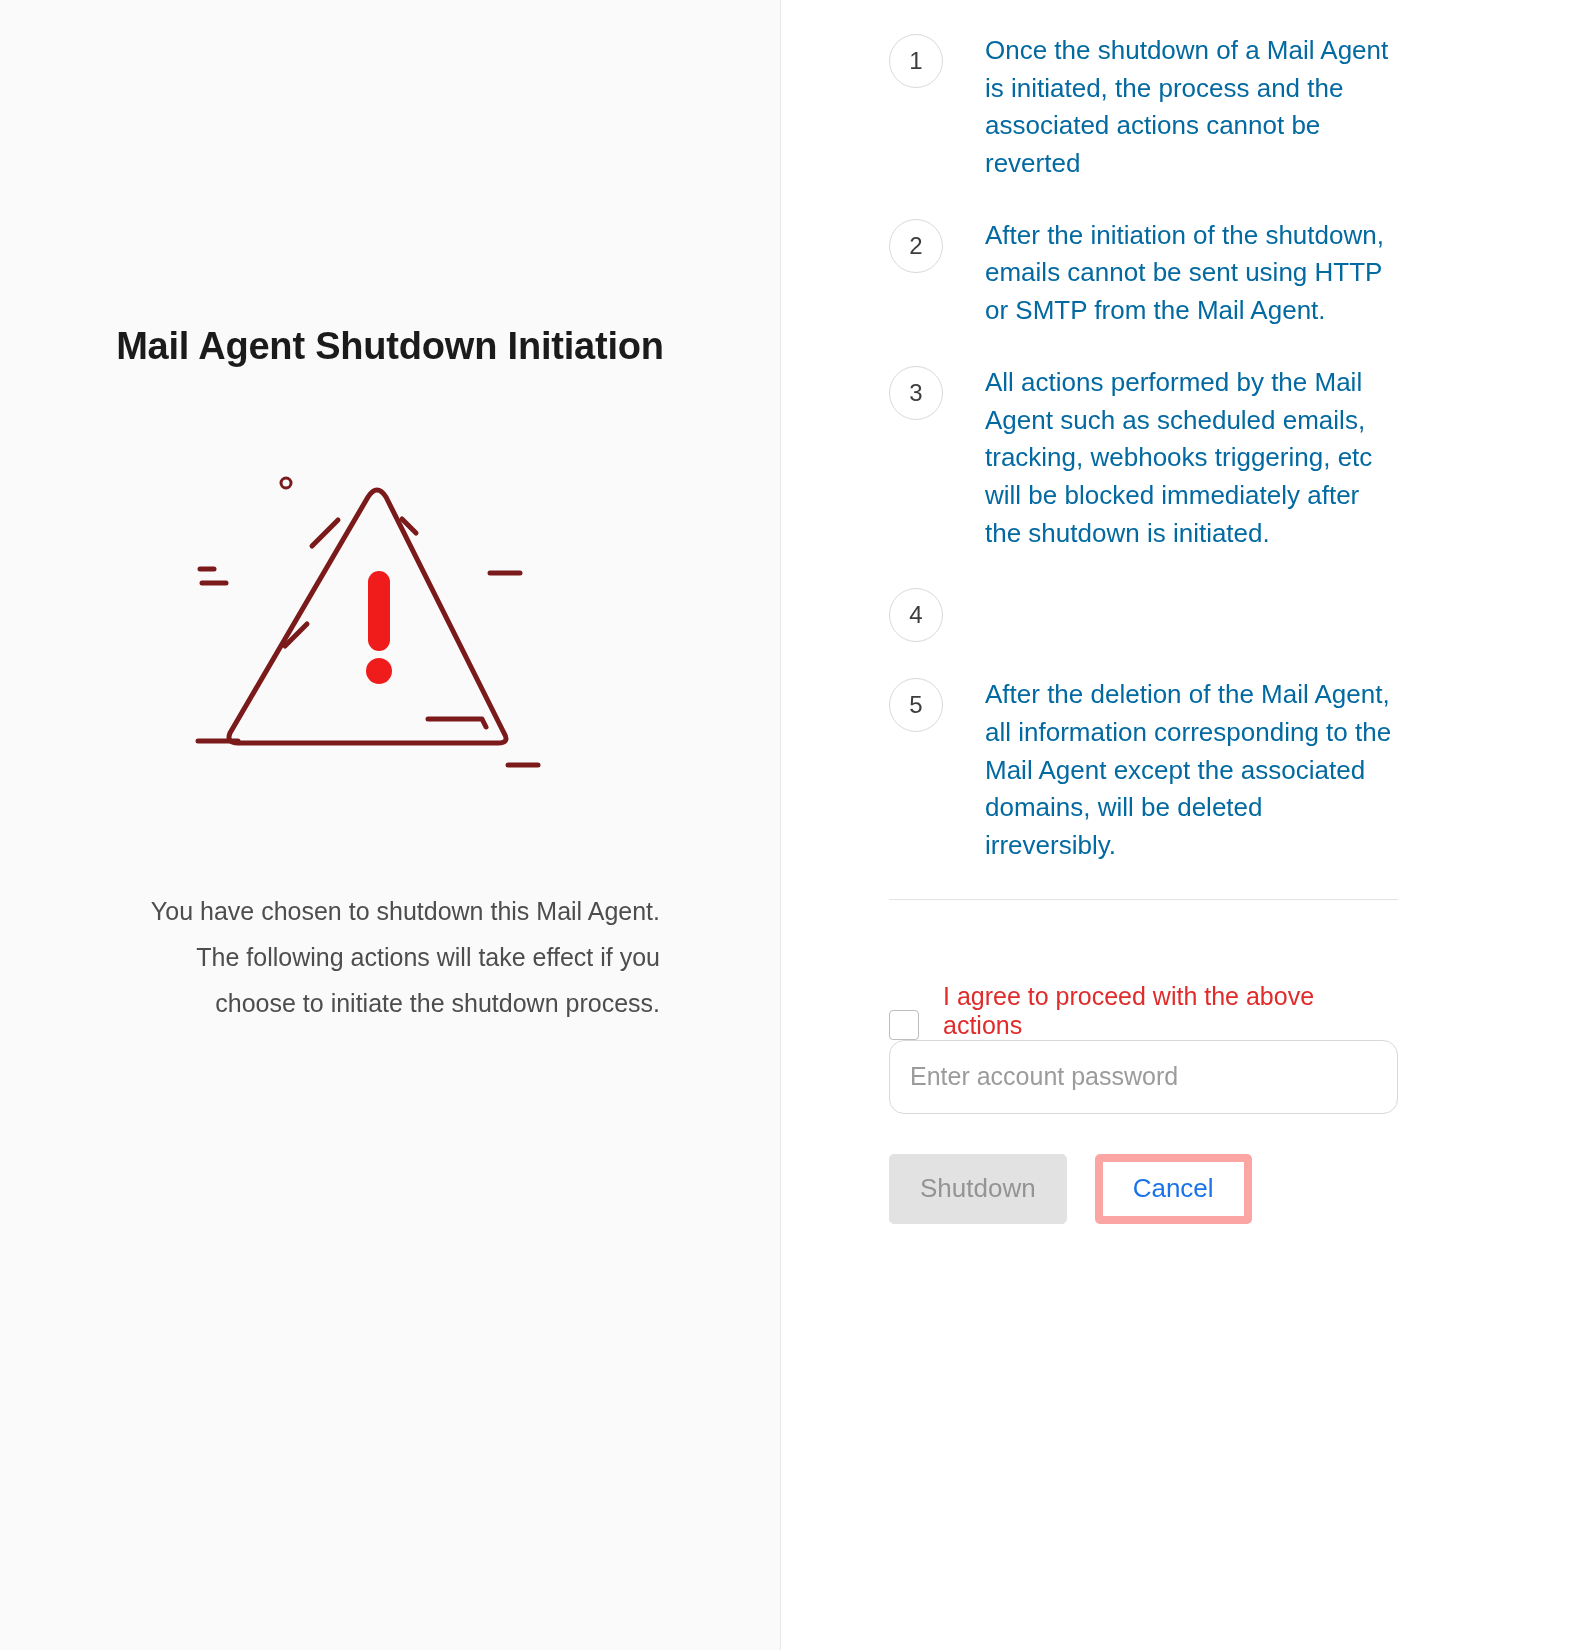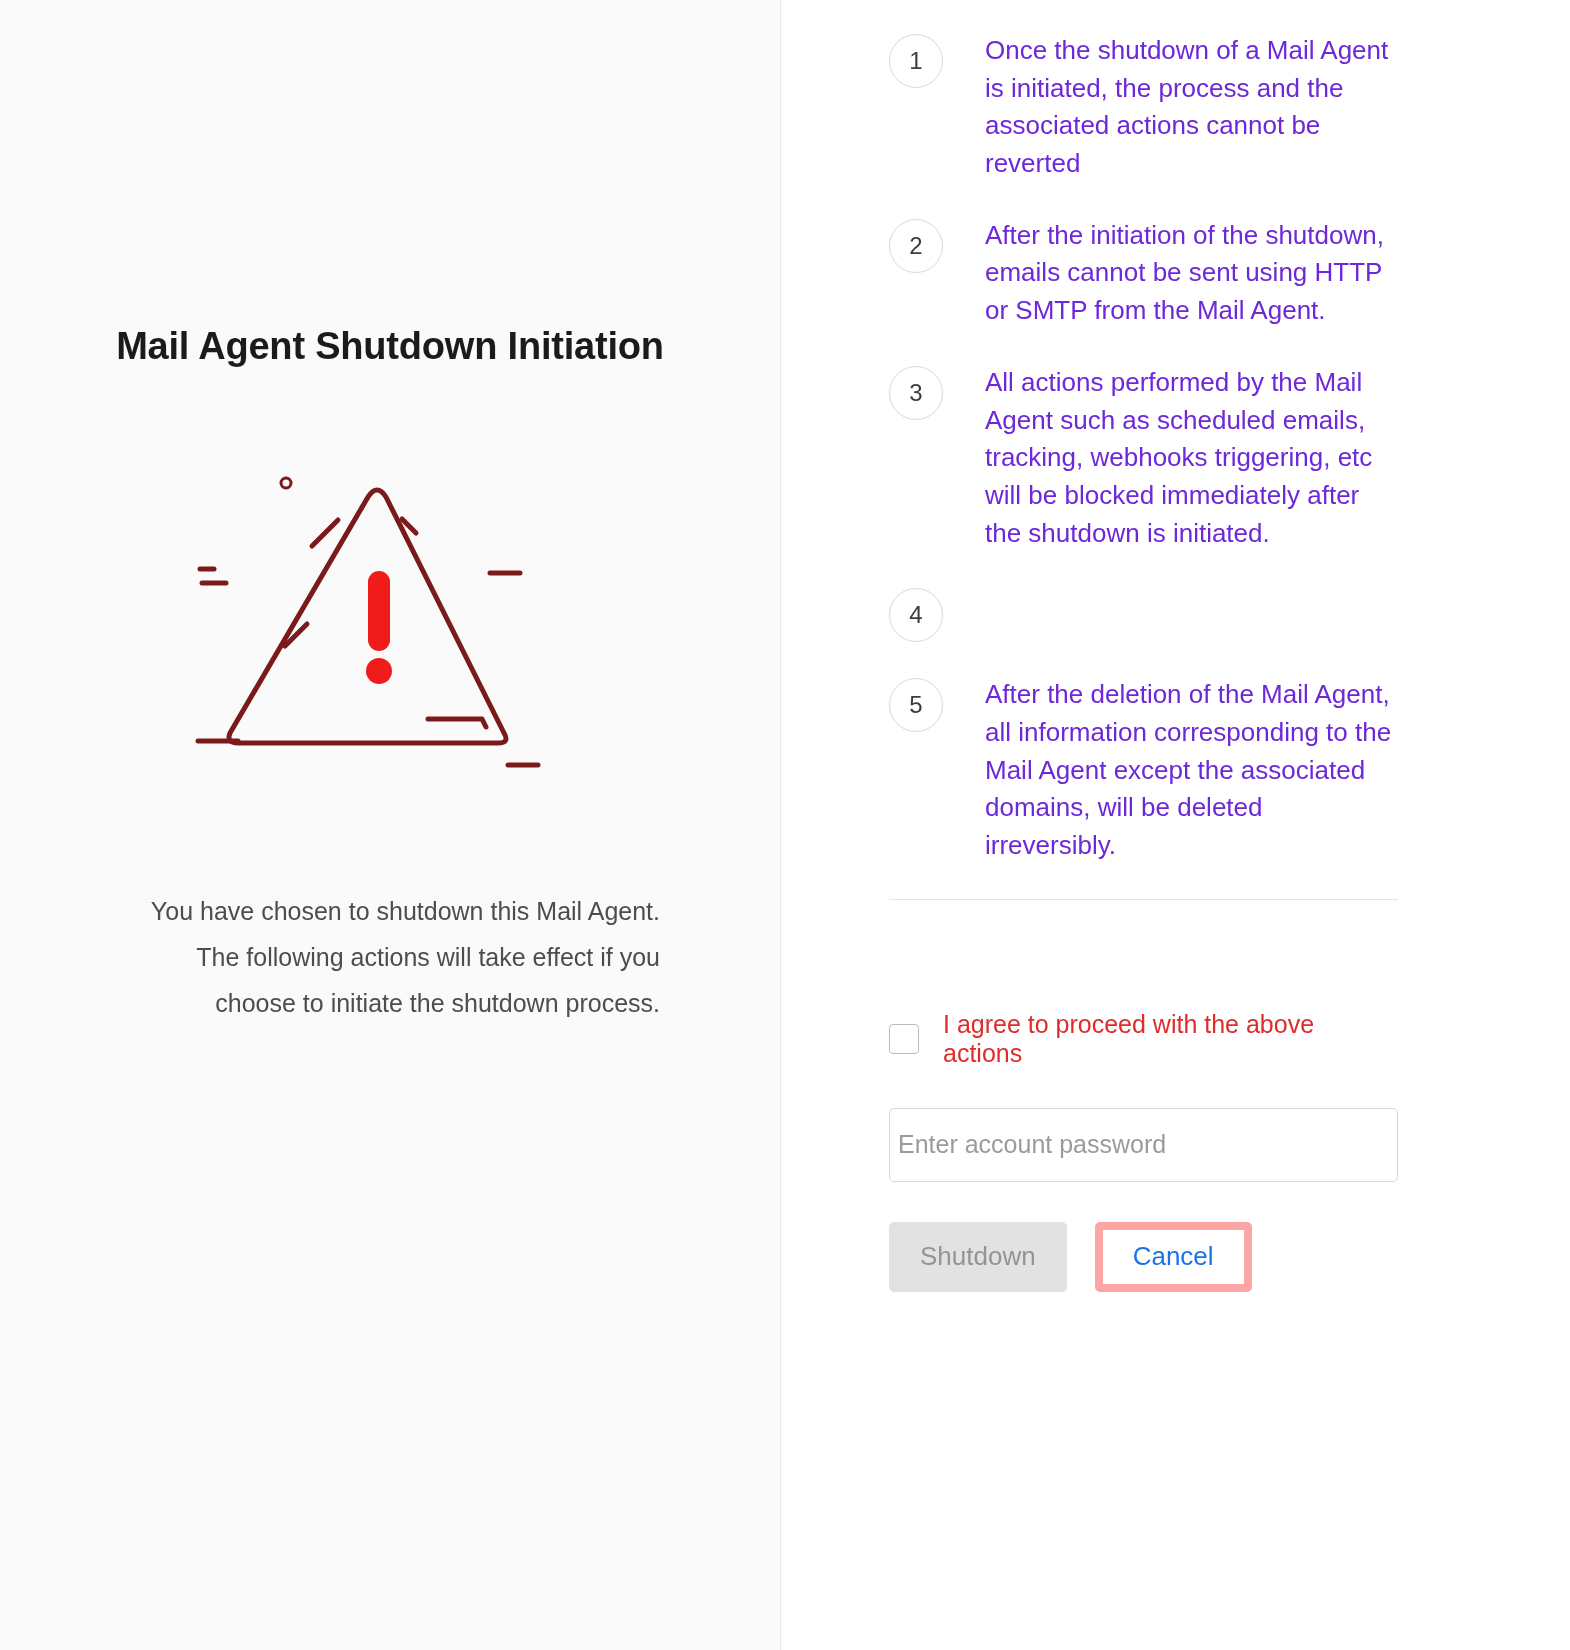--- a/index.html
+++ b/index.html
@@ -84,55 +84,54 @@
     display: flex;
     align-items: center;
     justify-content: center;
     margin-right: 42px;
     margin-top: 2px;
     background: #fff;
   }
   .step-text {
     font-size: 26px;
     line-height: 1.45;
-    color: #6d28d9;
+    color: #0369a1;
     max-width: 470px;
   }
   .divider {
     height: 1px;
     background: #e3e3e3;
     margin: 14px 0 0 0;
   }
   .agree-row {
     display: flex;
-    align-items: center;
-    margin-top: 110px;
+    align-items: flex-end;
+    margin-top: 82px;
   }
   .checkbox {
     width: 30px;
     height: 30px;
     border: 1.5px solid #bdbdbd;
     border-radius: 4px;
     background: #fff;
     margin-right: 24px;
     flex: 0 0 auto;
     cursor: pointer;
   }
   .agree-label {
     font-size: 25px;
     color: #e02b2b;
   }
   .password-input {
-    margin-top: 40px;
     width: 100%;
     max-width: 552px;
     height: 74px;
     border: 1px solid #d8d8d8;
-    border-radius: 5px;
-    padding: 0 8px;
+    border-radius: 15px;
+    padding: 0 20px;
     font-size: 25px;
     font-family: "Liberation Sans", sans-serif;
     color: #333;
     background: #fff;
     outline: none;
   }
   .password-input::placeholder { color: #9b9b9b; }
   .button-row {
     margin-top: 40px;
     display: flex;

